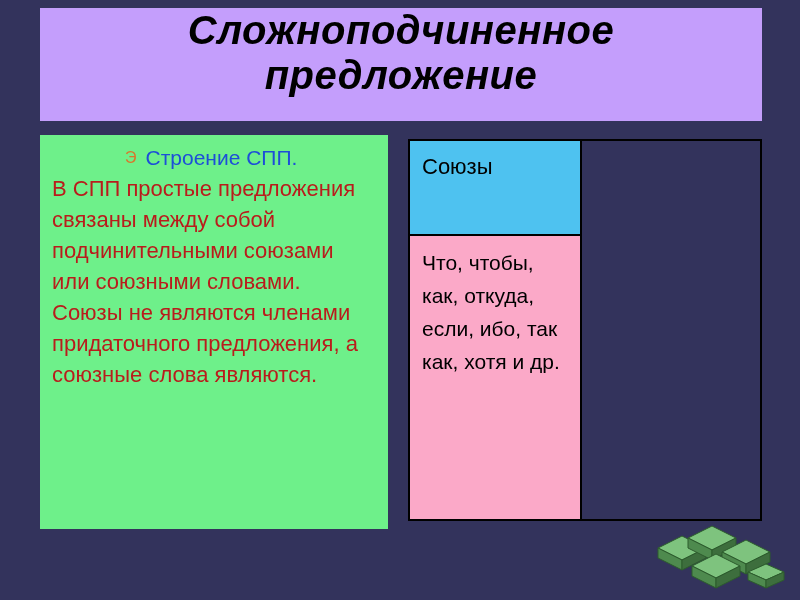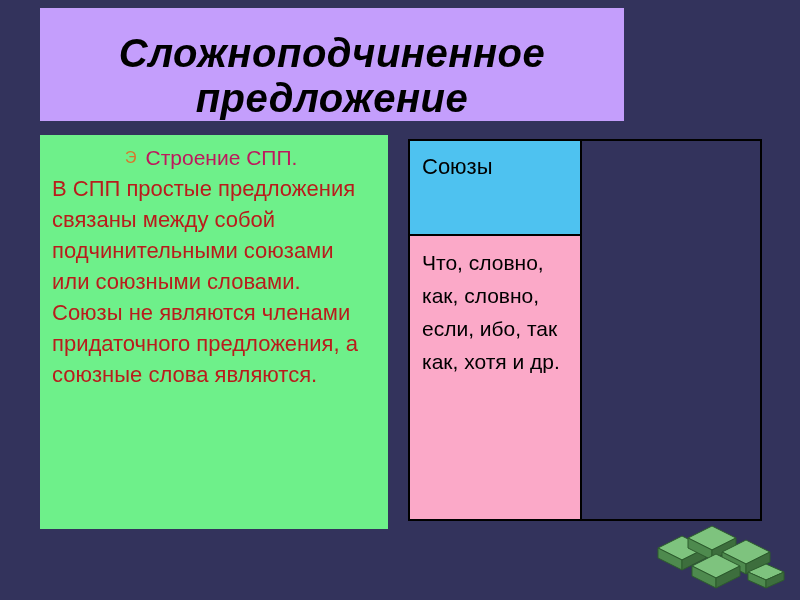--- a/index.html
+++ b/index.html
@@ -15,25 +15,25 @@
     position: relative;
   }
   .slide {
     position: absolute;
     inset: 0;
   }
   .title-box {
     position: absolute;
     left: 40px;
     top: 8px;
-    width: 584px;
+    width: 722px;
     height: 113px;
     background: #c49efc;
     display: flex;
-    align-items: flex-end;
+    align-items: flex-start;
     justify-content: center;
     text-align: center;
     box-sizing: border-box;
     padding: 0 18px;
   }
   .title-text {
     font-size: 40px;
     font-weight: bold;
     font-style: italic;
     color: #000;
@@ -58,21 +58,21 @@
   }
   .bullet-mark {
     color: #d9762b;
     font-size: 16px;
     line-height: 26px;
     margin-right: 9px;
     flex: 0 0 auto;
   }
   .bullet-text {
     font-size: 21px;
-    color: #be185d;
+    color: #1d4ed8;
     line-height: 26px;
   }
   .body-text {
     font-size: 22px;
     color: #b91c1c;
     line-height: 31px;
     text-indent: 0;
     padding-left: 2px;
     margin-top: 2px;
   }
@@ -149,21 +149,21 @@
       <span class="bullet-text">Строение СПП.</span>
     </div>
     <div class="body-text">В СПП простые предложения связаны между собой подчинительными союзами или союзными словами. Союзы не являются членами придаточного предложения, а союзные слова являются.</div>
   </div>
 
   <div class="table-wrap">
     <div class="t-row head">
       <div class="t-cell c1">Союзы</div>
     </div>
     <div class="t-row bodyrow">
-      <div class="t-cell c1">Что, словно, как, словно, если, ибо, так как, хотя и др.</div>
+      <div class="t-cell c1">Что, чтобы, как, откуда, если, ибо, так как, хотя и др.</div>
     </div>
   </div>
 
   <div class="decor">
     <svg width="140" height="76" viewBox="0 0 140 76" xmlns="http://www.w3.org/2000/svg">
       <g stroke="#2d5c2d" stroke-width="1">
         <polygon points="10,30 34,18 58,30 34,42" fill="#7ec37e"></polygon>
         <polygon points="10,30 34,42 34,52 10,40" fill="#4e8a4e"></polygon>
         <polygon points="58,30 34,42 34,52 58,40" fill="#3d6e3d"></polygon>
         <polygon points="40,20 64,8 88,20 64,32" fill="#7ec37e"></polygon>

